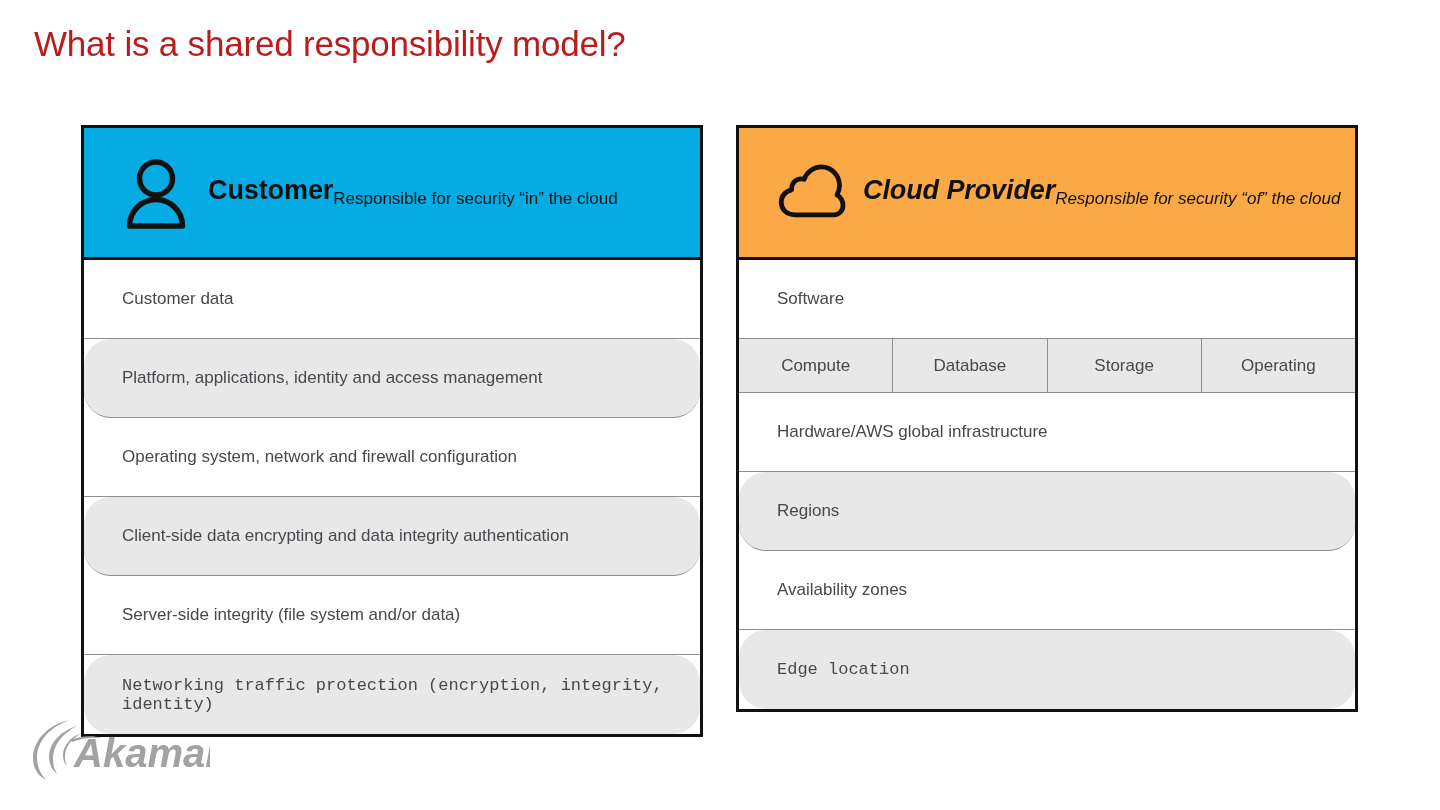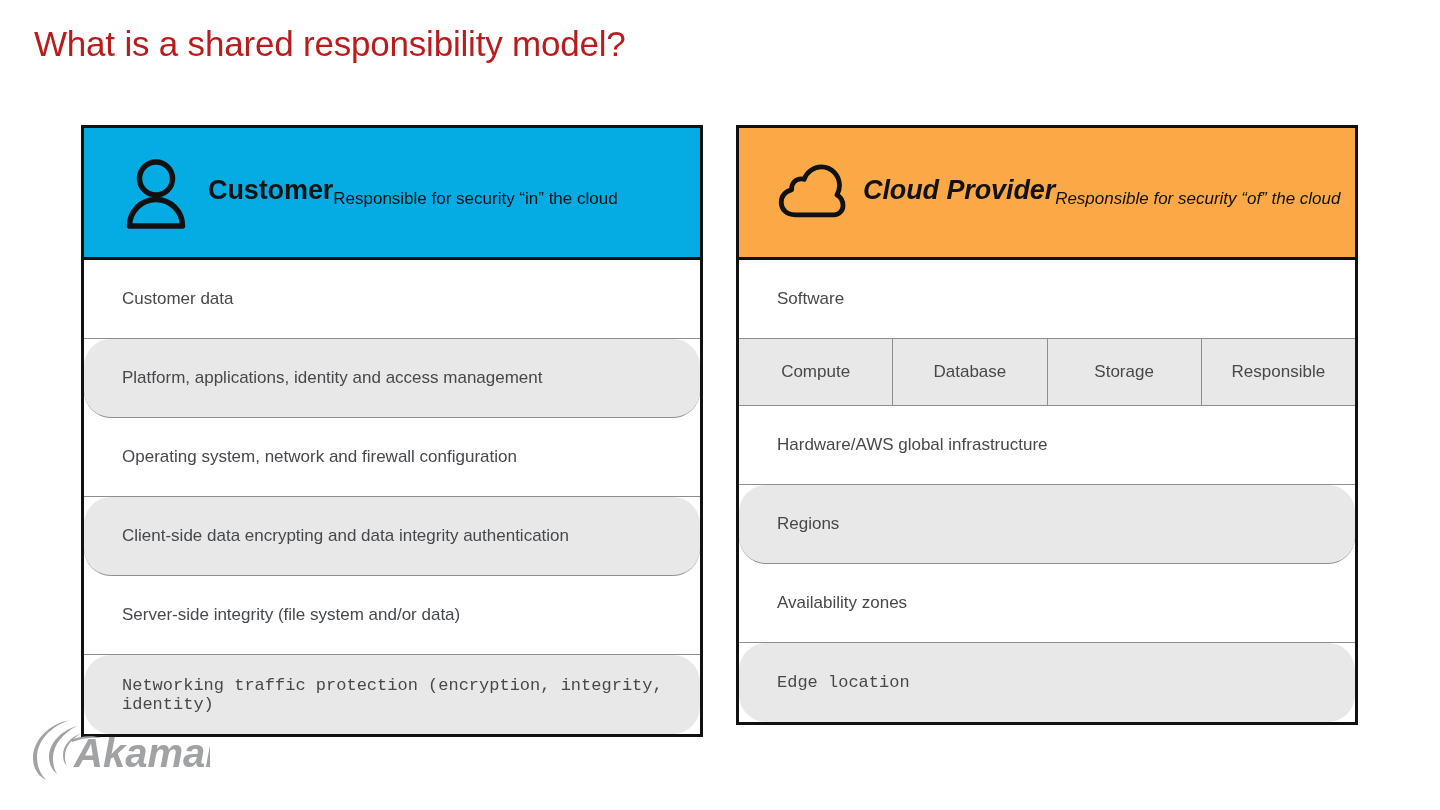--- a/index.html
+++ b/index.html
@@ -92,21 +92,21 @@
     font-size: 17px;
     color: #45494d;
     border-bottom: 1px solid #8b8f93;
   }
   .row:last-child { border-bottom: none; font-family: Liberation Mono, monospace; }
   .row.alt  { background: #e8e8e8; border-radius: 27px; }
   .row.plain{ background: #ffffff; }
 
   
   .row-split {
-    height: 67px;
+    height: 54px;
     box-sizing: border-box;
     display: flex;
     border-bottom: 1px solid #8b8f93;
     background: #e8e8e8;
     text-align: right;
   }
   .subcell {
     flex: 1 1 0;
     display: flex;
     align-items: center;
@@ -172,21 +172,21 @@
         <div class="header-sub">Responsible for security “of” the cloud</div>
       </div>
     </div>
 
     <div class="row plain">Software</div>
 
     <div class="row-split">
       <div class="subcell">Compute</div>
       <div class="subcell">Database</div>
       <div class="subcell">Storage</div>
-      <div class="subcell">Responsible</div>
+      <div class="subcell">Operating</div>
     </div>
 
     <div class="row plain">Hardware/AWS global infrastructure</div>
     <div class="row alt">Regions</div>
     <div class="row plain">Availability zones</div>
     <div class="row alt">Edge location</div>
   </div>
 
   <div id="brand-logo">
     <svg width="180" height="68" viewBox="0 0 180 68" aria-hidden="true">

